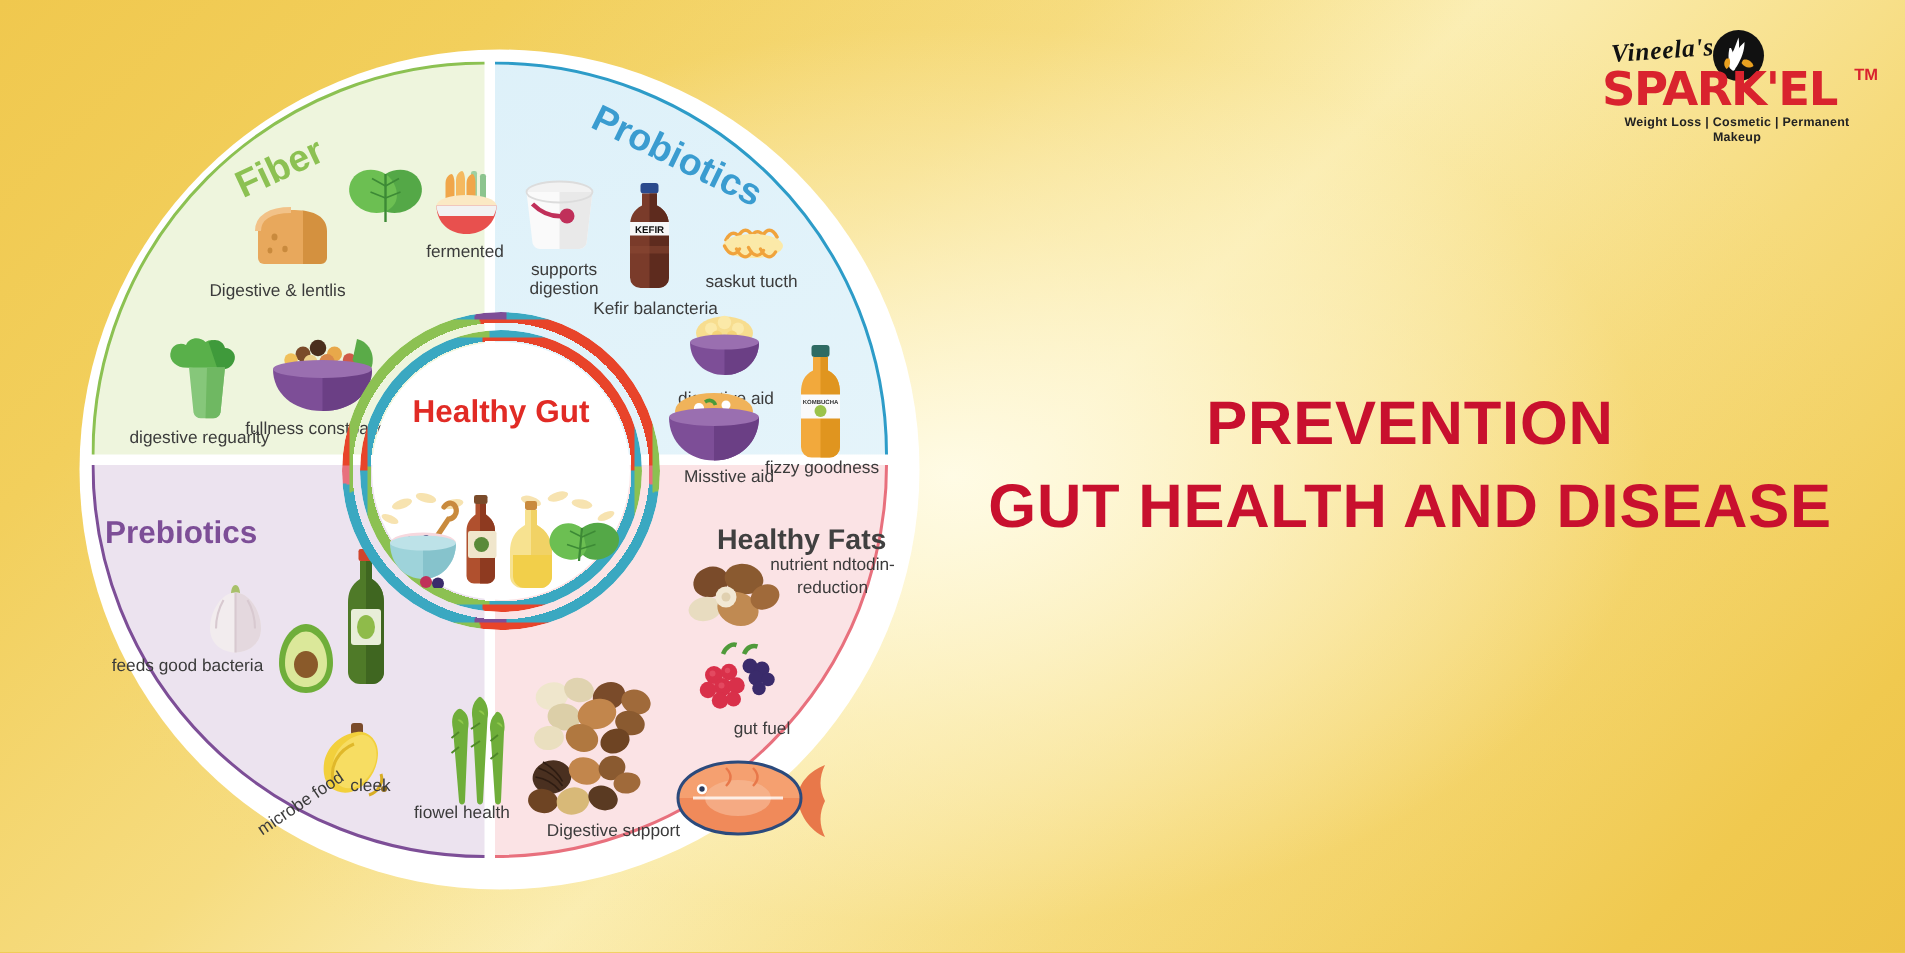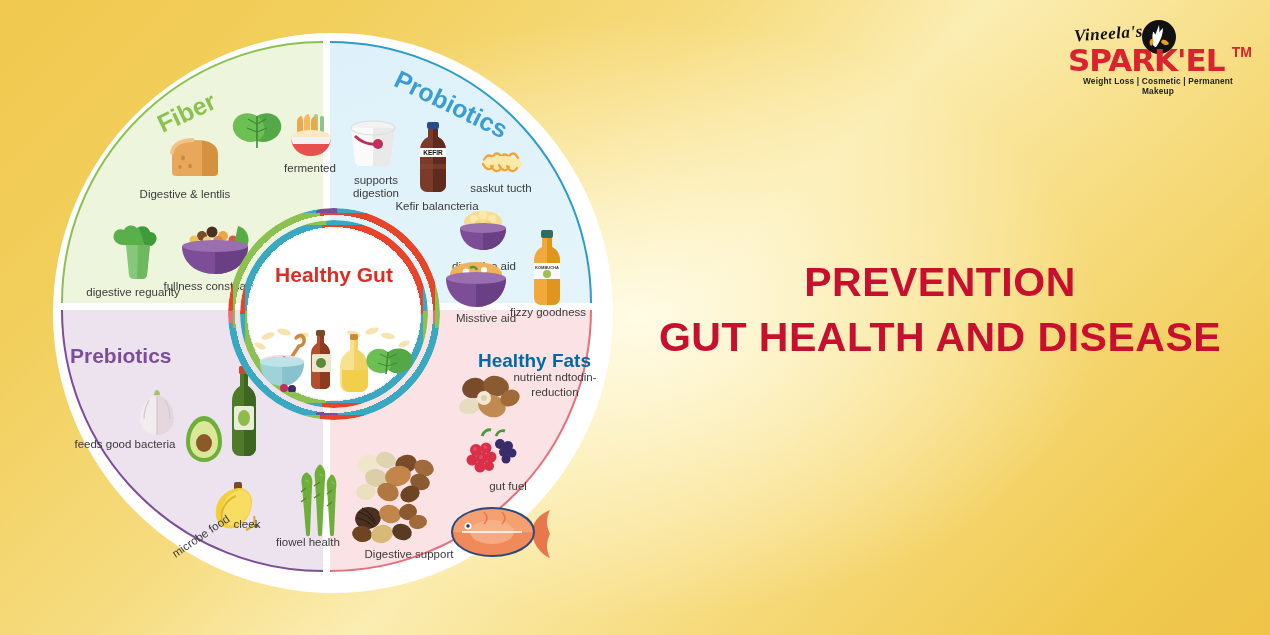--- a/index.html
+++ b/index.html
@@ -35,21 +35,21 @@
   #logo .mark{
     position:absolute;left:74px;top:-2px;width:34px;height:34px;border-radius:50%;
     background:#111;
   }
   #logo .mark svg{position:absolute;left:6px;top:4px;}
   #logo .word{
     position:absolute;left:0px;top:20px;width:170px;
     font-weight:bold;font-size:31px;color:#d9232e;letter-spacing:-1px;
     font-family:"DejaVu Sans",sans-serif;
   }
-  #logo .tm{position:absolute;right:-4px;top:22px;font-size:14px;color:#d9232e;font-weight:bold;}
+  #logo .tm{position:absolute;right:-4px;top:22px;font-size:11px;color:#d9232e;font-weight:bold;}
   #logo .tag{
     position:absolute;left:2px;top:54px;width:176px;text-align:center;
     font-size:8.3px;color:#222;letter-spacing:.2px;font-weight:bold;
   }
   
   #wheel{position:absolute;left:48px;top:18px;width:570px;height:600px;}
   #wheel .disc{
     position:absolute;left:5px;top:15px;width:560px;height:560px;border-radius:50%;
     background:#ffffff;
   }
@@ -85,21 +85,21 @@
   #center-text{
     position:absolute;left:200px;top:244px;width:172px;text-align:center;
     color:#e12b25;font-weight:bold;font-size:21px;line-height:25px;
   }
   
   .lbl{position:absolute;color:#3b3b3b;font-size:11.5px;line-height:13px;text-align:center;}
   .head{position:absolute;font-weight:bold;}
   #h-fiber{left:108px;top:80px;font-size:25px;color:#8cc152;transform:rotate(-25deg);}
   #h-probiotics{left:342px;top:72px;font-size:25px;color:#3a9cd0;transform:rotate(26deg);}
   #h-prebiotics{left:22px;top:326px;font-size:21px;color:#7d4e97;text-align:right;}
-  #h-fats{left:430px;top:332px;font-size:19px;color:#0369a1;}
+  #h-fats{left:430px;top:332px;font-size:19px;color:#404040;}
 
   .ico{position:absolute;}
   svg{display:block;}
 </style>
 </head>
 <body>
 
 <div id="bg"></div>
 
 <div id="wheel">

